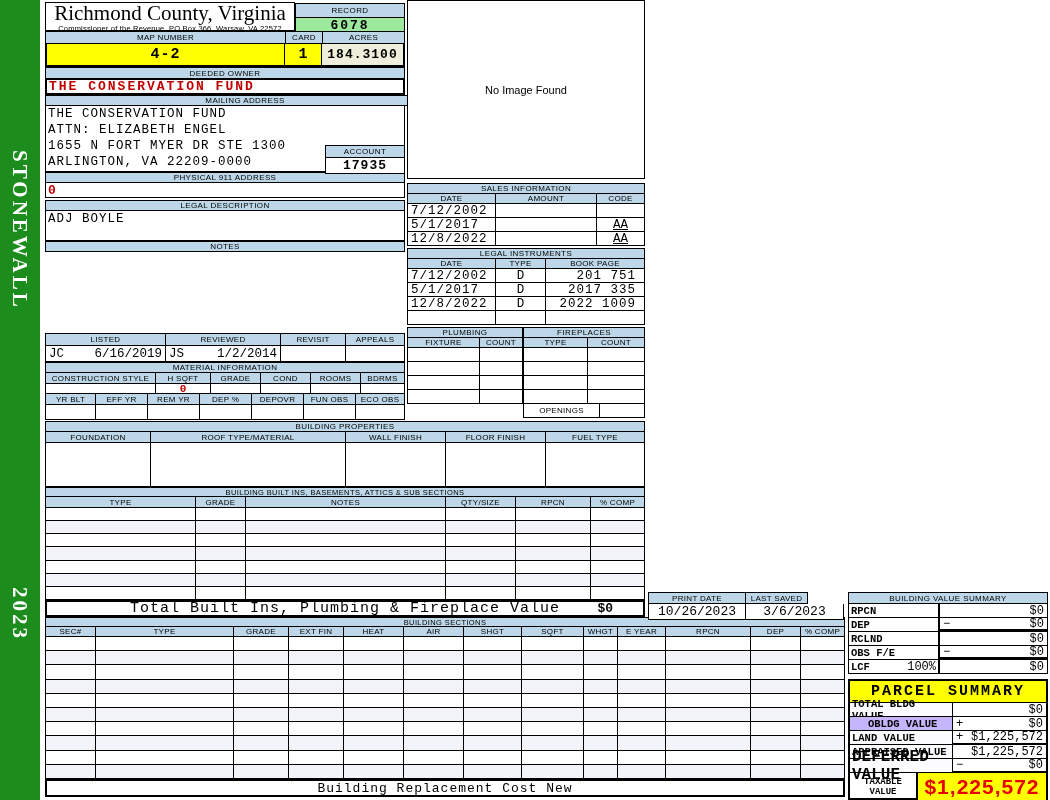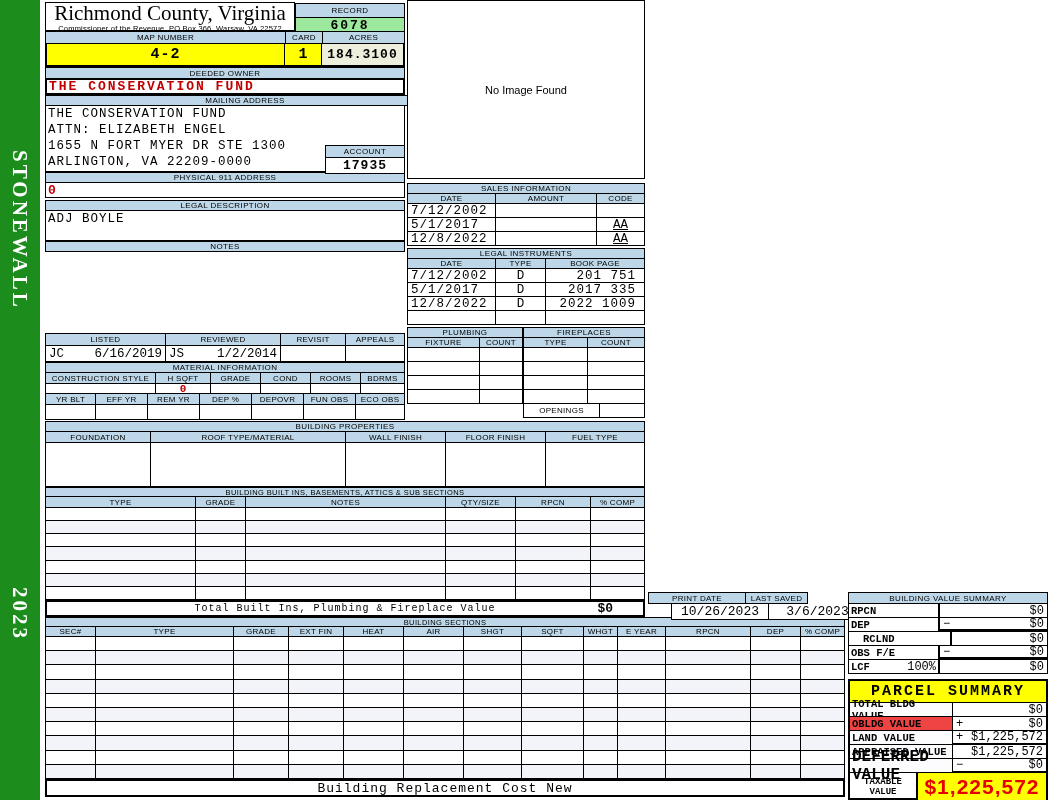--- a/index.html
+++ b/index.html
@@ -336,21 +336,21 @@
       <div class="erow" style="height: 13.15px;">
         <div class="ecell" style="width: 150px;"></div>
         <div class="ecell" style="width: 50px;"></div>
         <div class="ecell" style="width: 200px;"></div>
         <div class="ecell" style="width: 70px;"></div>
         <div class="ecell" style="width: 75px;"></div>
         <div class="ecell"></div>
       </div>
     </div>
   <div class="ab box" style="left:0;top:600px;width:600px;height:17px;border-width:2px;">
-    <div class="mono cc" style="height:100%;font-size:10px;letter-spacing:1px;">Total Built Ins, Plumbing &amp; Fireplace Value</div>
+    <div class="mono cc" style="height:100%;font-size:15px;letter-spacing:1px;">Total Built Ins, Plumbing &amp; Fireplace Value</div>
     <div class="ab mono b" style="right:30px;top:0;height:100%;display:flex;align-items:center;font-size:13px;">$0</div>
   </div>
 
   <div class="ab hdr" style="left:0;top:617px;width:800px;height:10px;font-size:7.5px;">BUILDING SECTIONS</div>
   <div class="ab cells hcells nt" style="left:0;top:627px;width:800px;height:10px;">
     <div style="width:50px;">SEC#</div>
     <div style="width:138px;">TYPE</div>
     <div style="width:55px;">GRADE</div>
     <div style="width:55px;">EXT FIN</div>
     <div style="width:60px;">HEAT</div>
@@ -514,21 +514,21 @@
         <div class="ecell" style="width: 50px;"></div>
         <div class="ecell"></div>
       </div>
     </div>
   <div class="ab box cc mono" style="left:0;top:779px;width:800px;height:18px;border-width:2px;font-size:13px;letter-spacing:1px;">Building Replacement Cost New</div>
 
   <div class="ab cells hcells" style="left:603px;top:592px;width:160px;height:12px;">
     <div style="width:97px;">PRINT DATE</div>
     <div>LAST SAVED</div>
   </div>
-  <div class="ab cells nt" style="left:626px;top:604px;width:196px;height:16px;">
+  <div class="ab cells nt" style="left:603px;top:604px;width:196px;height:16px;">
     <div class="mono cc" style="width:97px;font-size:13px;justify-content:center;">10/26/2023</div>
     <div class="mono cc" style="font-size:13px;justify-content:center;">3/6/2023</div>
   </div>
 
   <div class="ab hdr" style="left:803px;top:592px;width:200px;height:12px;">BUILDING VALUE SUMMARY</div>
   <div class="ab" style="left:803px;top:604px;width:200px;">
     <div class="cells nt" style="height:14px;">
       <div class="mono b" style="width:90px;font-size:10.5px;padding-left:2px;">RPCN</div>
       <div style="border-left:1px solid #000;">
         <div class="kv mono" style="font-size:12px;">
@@ -539,21 +539,21 @@
     </div>
     <div class="cells nt" style="height:14px;">
       <div class="mono b" style="width:90px;font-size:10.5px;padding-left:2px;">DEP</div>
       <div class="sumline" style="border-left:1px solid #000;">
         <div class="kv mono" style="font-size:12px;">
             <span class="oplbl">−</span>
             <span>$0</span>
           </div>
       </div>
     </div>
-    <div class="cells nt" style="height:14px;padding-left:12px;">
+    <div class="cells nt" style="height:14px;">
       <div class="mono b" style="width:90px;font-size:10.5px;padding-left:2px;">RCLND</div>
       <div style="border-left:1px solid #000;">
         <div class="kv mono" style="font-size:12px;">
             <span class="oplbl"></span>
             <span>$0</span>
           </div>
       </div>
     </div>
     <div class="cells nt" style="height:14px;">
       <div class="mono b" style="width:90px;font-size:10.5px;padding-left:2px;">OBS F/E</div>
@@ -584,21 +584,21 @@
     <div class="cc mono b" style="height:22px;background:#FFFF00;font-size:15px;letter-spacing:2px;border-bottom:1px solid #000;box-sizing:border-box;">PARCEL SUMMARY</div>
 
     <div style="display:flex;height:14px;border-bottom:1px solid #000;box-sizing:border-box;">
       <div class="mono b" style="width:103px;font-size:10.5px;display:flex;align-items:center;padding-left:2px;border-right:1px solid #000;box-sizing:border-box;background:#FCFCFF;">TOTAL BLDG VALUE</div>
       <div class="kv mono" style="flex:1;font-size:12px;">
           <span class="oplbl"></span>
           <span>$0</span>
         </div>
     </div>
     <div style="display:flex;height:14px;border-bottom:1px solid #000;box-sizing:border-box;">
-      <div class="mono b" style="width:103px;font-size:10.5px;display:flex;align-items:center;padding-left:2px;border-right:1px solid #000;box-sizing:border-box;background:#ef4444;">OBLDG VALUE</div>
+      <div class="mono b" style="width:103px;font-size:10.5px;display:flex;align-items:center;padding-left:18px;border-right:1px solid #000;box-sizing:border-box;background:#c4b5fd;">OBLDG VALUE</div>
       <div class="kv mono" style="flex:1;font-size:12px;">
           <span class="oplbl">+</span>
           <span>$0</span>
         </div>
     </div>
     <div style="display:flex;height:14px;box-sizing:border-box;">
       <div class="mono b" style="width:103px;font-size:10.5px;display:flex;align-items:center;padding-left:2px;border-right:1px solid #000;border-bottom:1px solid #000;box-sizing:border-box;background:#FCFCFF;">LAND VALUE</div>
       <div class="kv mono sumline" style="flex:1;font-size:12px;border-bottom:2px solid #000;box-sizing:border-box;">
           <span class="oplbl">+</span>
           <span>$1,225,572</span>

